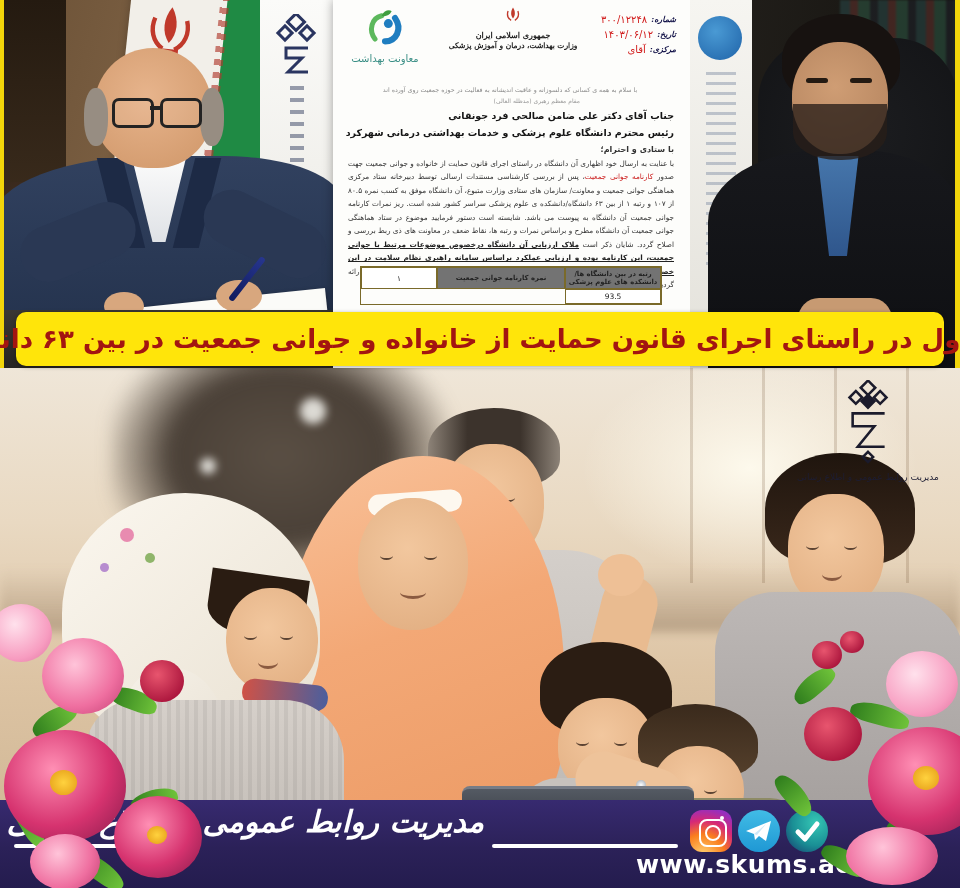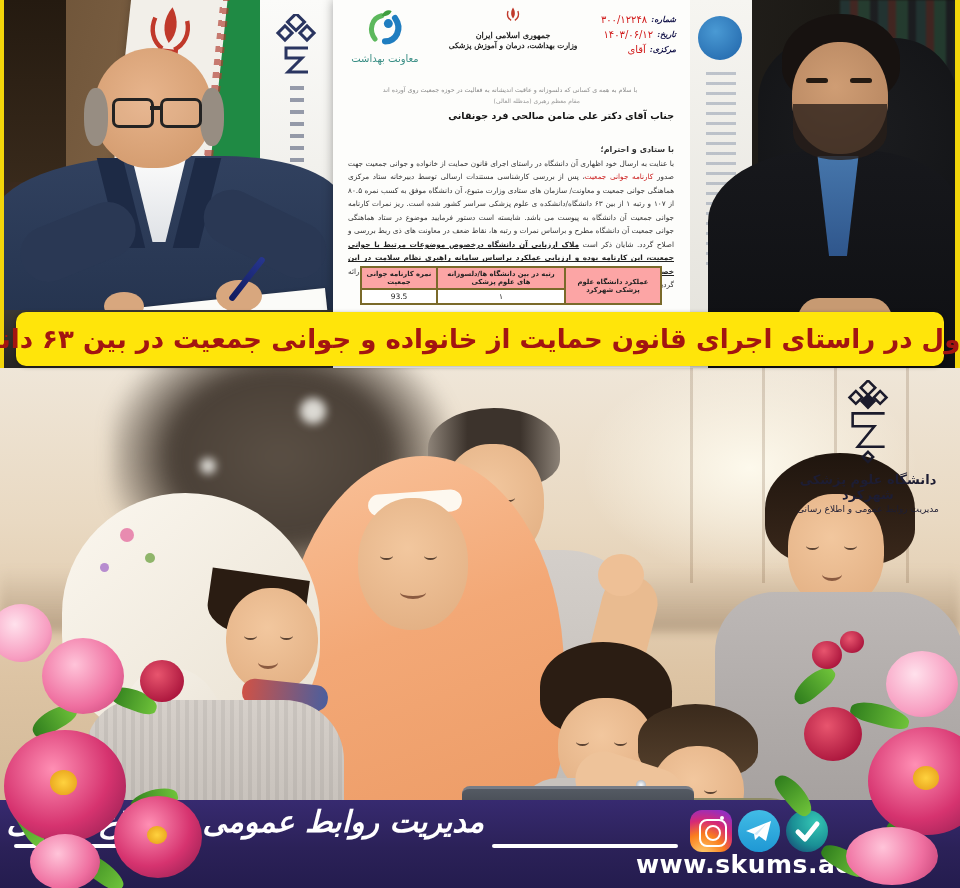--- a/index.html
+++ b/index.html
@@ -73,21 +73,21 @@
   .rcp1{position:absolute;right:16px;top:110px;font-size:9.5px;font-weight:bold;color:#151515;}
   .rcp2{position:absolute;right:16px;top:127px;font-size:9.5px;font-weight:bold;color:#151515;}
   .salut{position:absolute;right:16px;top:145px;font-size:8px;font-weight:bold;color:#333;}
   .lbody{position:absolute;right:16px;top:157px;width:326px;font-size:7.3px;line-height:1.85;
          text-align:justify;color:#333;}
   .red{color:#cc2020;font-weight:normal;}
   .ul{text-decoration:underline;font-weight:bold;color:#222;}
   .ltable{position:absolute;right:28px;top:266px;width:300px;display:grid;
           grid-template-columns:96px 128px 76px;border:1px solid #7a6a2a;font-size:6.8px;text-align:center;}
   .ltable div{border:0.5px solid #7a6a2a;display:flex;align-items:center;justify-content:center;padding:2px;}
-  .lt-y{background:#fca5a5;font-weight:bold;color:#222;}
+  .lt-y{background:#737373;font-weight:bold;color:#222;}
   .lt-perf{grid-row:1 / span 2;}
   .lt-val{background:#fff;font-size:7.5px;}
 
   
   .photo-right{position:absolute;left:690px;top:0;width:265px;height:368px;overflow:hidden;
                background:linear-gradient(100deg,#23201c 0%,#191713 60%,#121110 100%);}
   .books{position:absolute;left:150px;top:0;width:115px;height:96px;opacity:.55;filter:blur(1px);
          background:repeating-linear-gradient(90deg,#2a4a4a 0 10px,#63332e 10px 18px,#2f5a46 18px 30px,#20242c 30px 38px);}
   .banner2{position:absolute;left:0;top:0;width:62px;height:368px;
            background:linear-gradient(180deg,#f6f5f1,#e3e1da);}
@@ -310,25 +310,25 @@
             </div>
           <div class="frow">
               <span class="flab">مرکزی:</span>
             <span class="fval">آقای</span>
             </div>
         </div>
       </div>
       <div class="quote">با سلام به همه ی کسانی که دلسوزانه و عاقبت اندیشانه به فعالیت در حوزه جمعیت روی آورده اند</div>
       <div class="quote-src">مقام معظم رهبری (مدظله العالی)</div>
       <div class="rcp1">جناب آقای دکتر علی ضامن صالحی فرد جونقانی</div>
+      <div class="rcp2">رئیس محترم دانشگاه علوم پزشکی و خدمات بهداشتی درمانی شهرکرد</div>
       <div class="salut">با ستادی و احترام؛</div>
       <div class="lbody"><span>با عنایت به ارسال خود اظهاری آن دانشگاه در راستای اجرای قانون حمایت از خانواده و جوانی جمعیت جهت صدور </span><span class="red">کارنامه جوانی جمعیت</span><span>، پس از بررسی کارشناسی مستندات ارسالی توسط دبیرخانه ستاد مرکزی هماهنگی جوانی جمعیت و معاونت/ سازمان های ستادی وزارت متبوع، آن دانشگاه موفق به کسب نمره ۸۰.۵ از ۱۰۷ و رتبه ۱ از بین ۶۳ دانشگاه/دانشکده ی علوم پزشکی سراسر کشور شده است. ریز نمرات کارنامه جوانی جمعیت آن دانشگاه به پیوست می باشد. شایسته است دستور فرمایید موضوع در ستاد هماهنگی جوانی جمعیت آن دانشگاه مطرح و براساس نمرات و رتبه ها، نقاط ضعف در معاونت های ذی ربط بررسی و اصلاح گردد. شایان ذکر است </span><span class="ul">ملاک ارزیابی آن دانشگاه درخصوص موضوعات مرتبط با جوانی جمعیت، این کارنامه بوده و ارزیابی عملکرد براساس سامانه راهبری نظام سلامت در این خصوص ملاک نمی باشد</span><span> و رتبه و نمرات معاونت های تحت امر جنابعالی در مقایسه با کشور نیز ارائه گردیده است.</span></div>
       <div class="ltable">
-        <div class="lt-y lt-perf">عملکرد دانشگاه علوم پزشکی شهرکرد</div>
-        <div class="lt-y">رتبه در بین دانشگاه ها/دلسوزانه های علوم پزشکی</div>
+        <div class="lt-y">رتبه در بین دانشگاه ها/دانشکده های علوم پزشکی</div>
         <div class="lt-y">نمره کارنامه جوانی جمعیت</div>
         <div class="lt-val">۱</div>
         <div class="lt-val">93.5</div>
       </div>
     </div>
 
     <div class="photo-right">
       <div class="books"></div>
       <div class="banner2">
         <div class="b2-logo"></div>
@@ -421,21 +421,20 @@
       <svg width="64" height="86" viewBox="0 0 100 134">
         <g stroke="#1b1b2c" stroke-width="4" fill="none">
           <rect x="42" y="4" width="16" height="16" transform="rotate(45 50 12)"></rect>
           <rect x="24" y="20" width="14" height="14" transform="rotate(45 31 27)"></rect>
           <rect x="62" y="20" width="14" height="14" transform="rotate(45 69 27)"></rect>
           <rect x="43" y="26" width="14" height="14" transform="rotate(45 50 33)" fill="#1b1b2c"></rect>
           <path d="M76 52 H26 V72 H60 L34 104 H76"></path>
           <path d="M50 112 l8 8 -8 8 -8 -8 Z"></path>
         </g>
       </svg>
-      <div class="uni-l1">دانشگاه علوم پزشکی شهرکرد</div>
       <div class="uni-l2">مدیریت روابط عمومی و اطلاع رسانی</div>
     </div>
   </div>
 
   <div class="footer">
     <div class="fline l"></div>
     <div class="callig">مدیریت روابط عمومی و اطلاع رسانی</div>
     <div class="fline r"></div>
     <div class="icons">
       <div class="icon ig">

